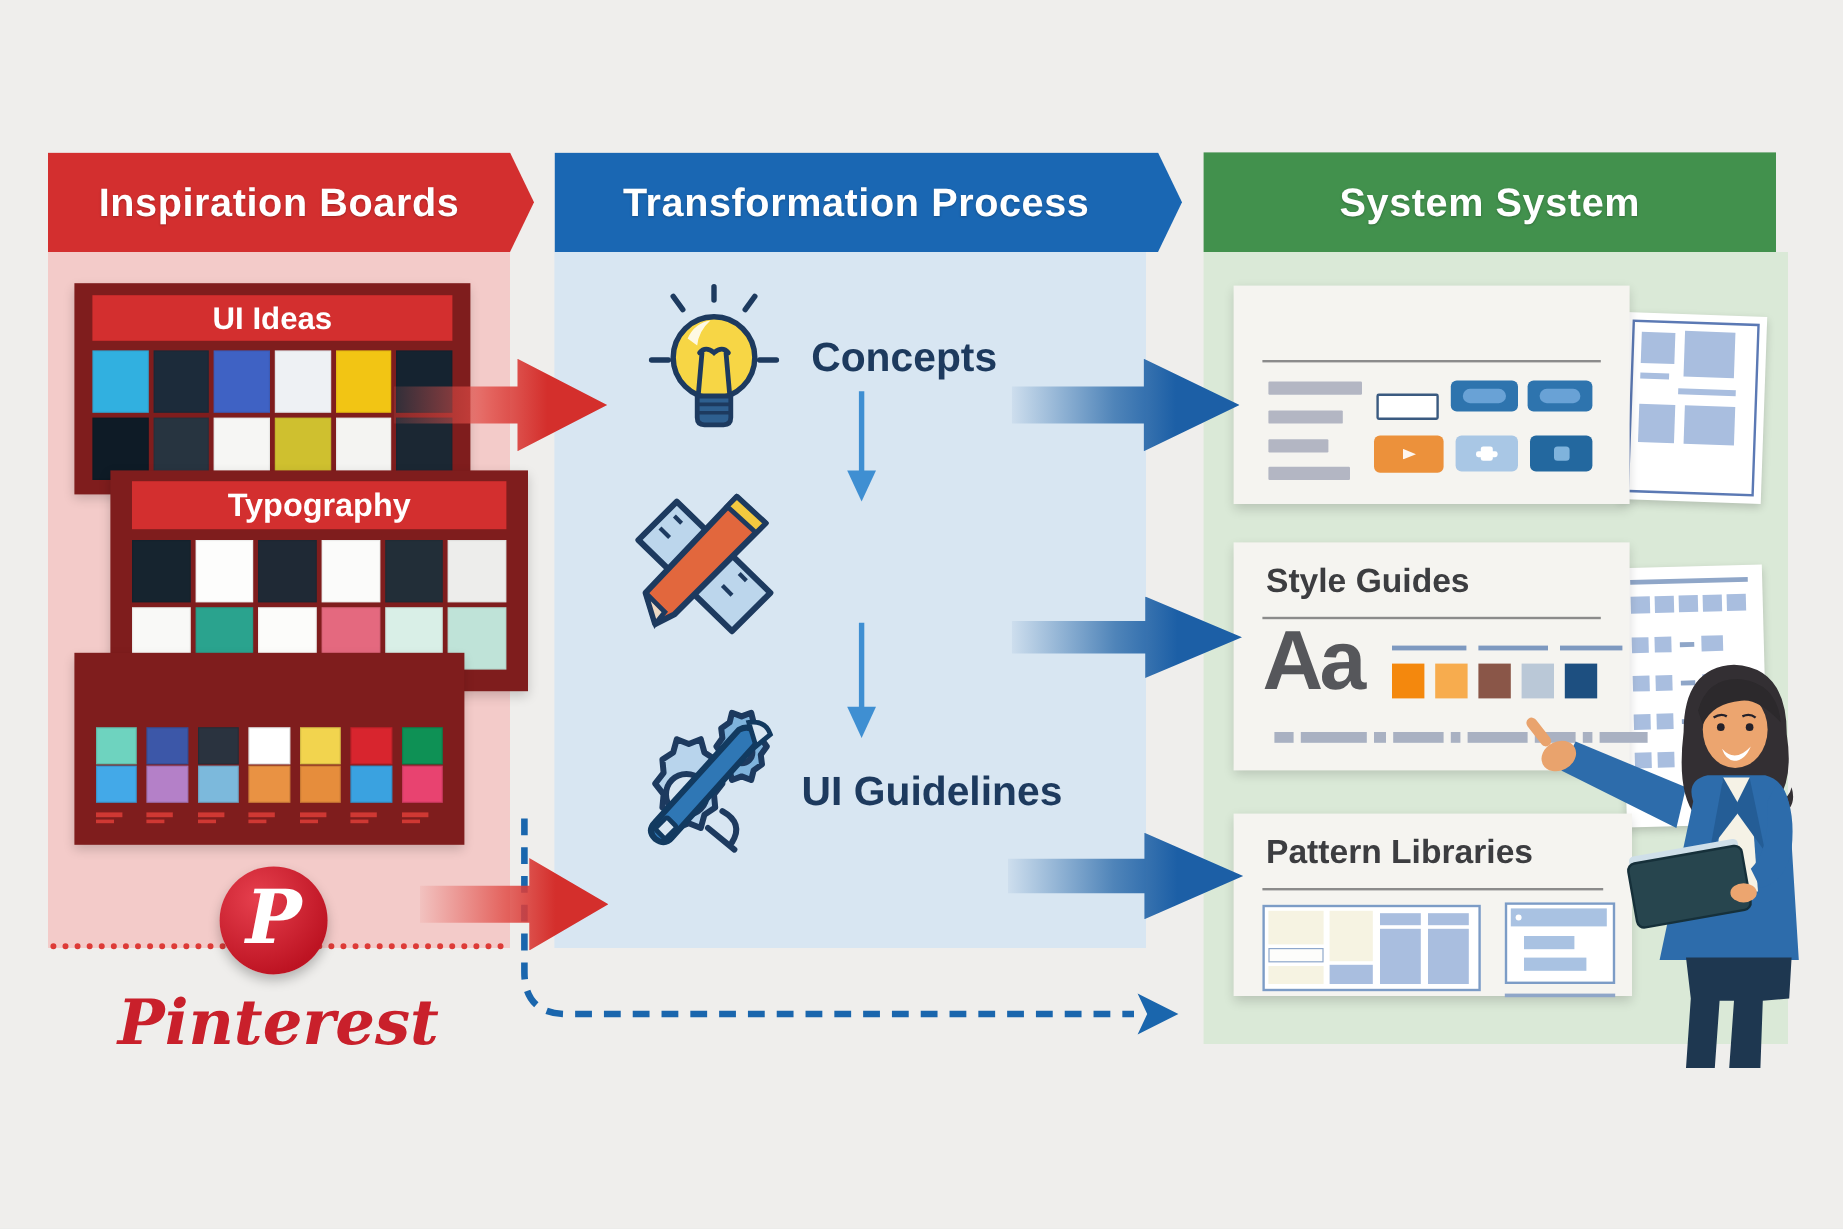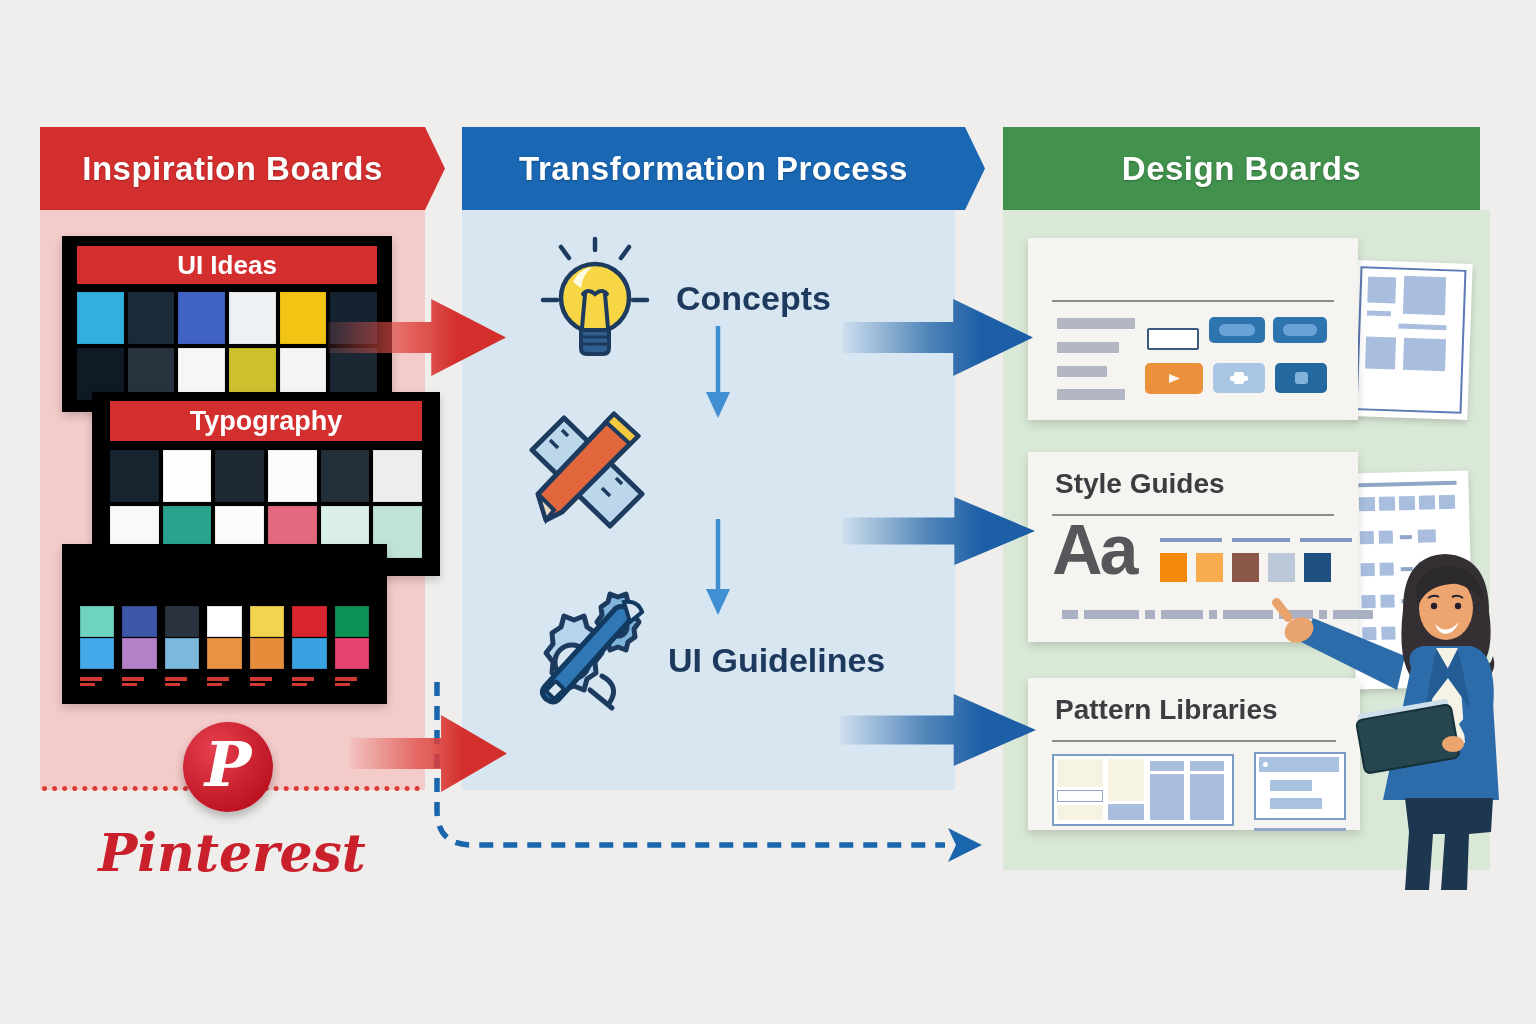--- a/index.html
+++ b/index.html
@@ -10,21 +10,21 @@
   
   .banner{height:83px;display:flex;align-items:center;justify-content:center;
           color:#fff;font-size:33px;font-weight:bold;letter-spacing:.5px;
           text-shadow:0 1px 2px rgba(0,0,0,.25);}
   .banner.pointed{clip-path:polygon(0 0,calc(100% - 20px) 0,100% 50%,calc(100% - 20px) 100%,0 100%);padding-right:20px;}
 
   
   .panel{box-shadow:inset 0 0 0 rgba(0,0,0,0);}
 
   
-  .card{background:#000000;box-shadow:0 4px 9px rgba(0,0,0,.18);}
+  .card{background:#7f1d1d;box-shadow:0 4px 9px rgba(0,0,0,.18);}
   .redbar{background:#d32f2f;color:#fff;font-weight:bold;display:flex;align-items:center;justify-content:center;}
 
   
   .collage{display:grid;grid-template-columns:repeat(6,1fr);gap:4px;}
   .collage .tile{width:100%;height:52px;border:1px solid rgba(0,0,0,.06);}
 
   
   .swrow{display:grid;grid-template-columns:repeat(7,1fr);gap:8px;}
   .swrow .tile{height:31px;border:1px solid rgba(0,0,0,.12);}
   .plabels{display:grid;grid-template-columns:repeat(7,1fr);gap:8px;}
@@ -235,21 +235,21 @@
   </svg>
   <div class="abs step-label" style="left:668px;top:641px;">UI Guidelines</div>
 
   <div class="abs fat-arrow fat-blue" style="left:843px;top:299px;width:190px;height:77px;z-index:7;"></div>
   <div class="abs fat-arrow fat-blue" style="left:843px;top:497px;width:192px;height:68px;z-index:7;"></div>
   <div class="abs fat-arrow fat-blue" style="left:840px;top:694px;width:196px;height:72px;z-index:7;"></div>
 
   <div class="abs panel" style="left: 1003px; top: 210px; width: 487px; height: 660px; background: rgb(218, 233, 215);"></div>
 
   <div class="abs banner" style="left: 1003px; top: 127px; width: 477px; background: rgb(66, 145, 77);">
-    <span>Design Boards</span>
+    <span>System System</span>
   </div>
 
   <div class="abs wf" style="left:1352px;top:262px;width:118px;height:156px;transform:rotate(2deg);z-index:1;">
     <div class="abs" style="left:6px;top:6px;right:6px;bottom:6px;border:2px solid #5b79b4;"></div>
     <div class="wt" style="left:14px;top:16px;width:28px;height:26px;"></div>
     <div class="wt" style="left:50px;top:14px;width:42px;height:38px;"></div>
     <div class="wt" style="left:14px;top:50px;width:24px;height:5px;"></div>
     <div class="wt" style="left:46px;top:62px;width:48px;height:5px;"></div>
     <div class="wt" style="left:14px;top:76px;width:30px;height:32px;"></div>
     <div class="wt" style="left:52px;top:76px;width:42px;height:32px;"></div>

